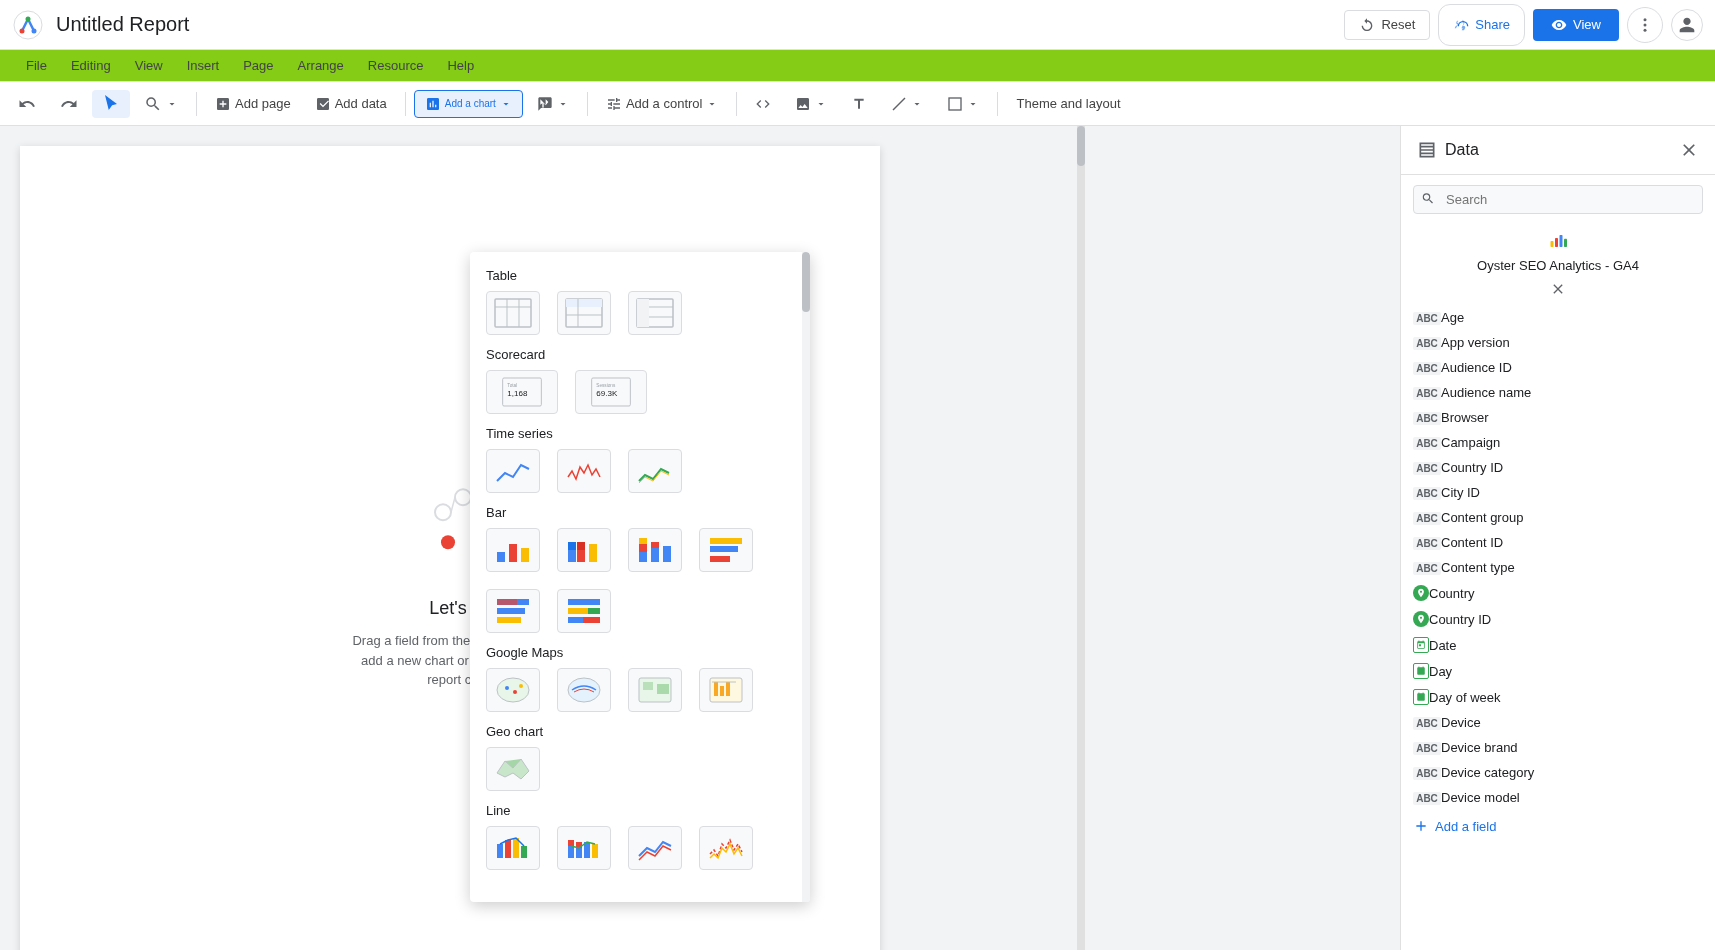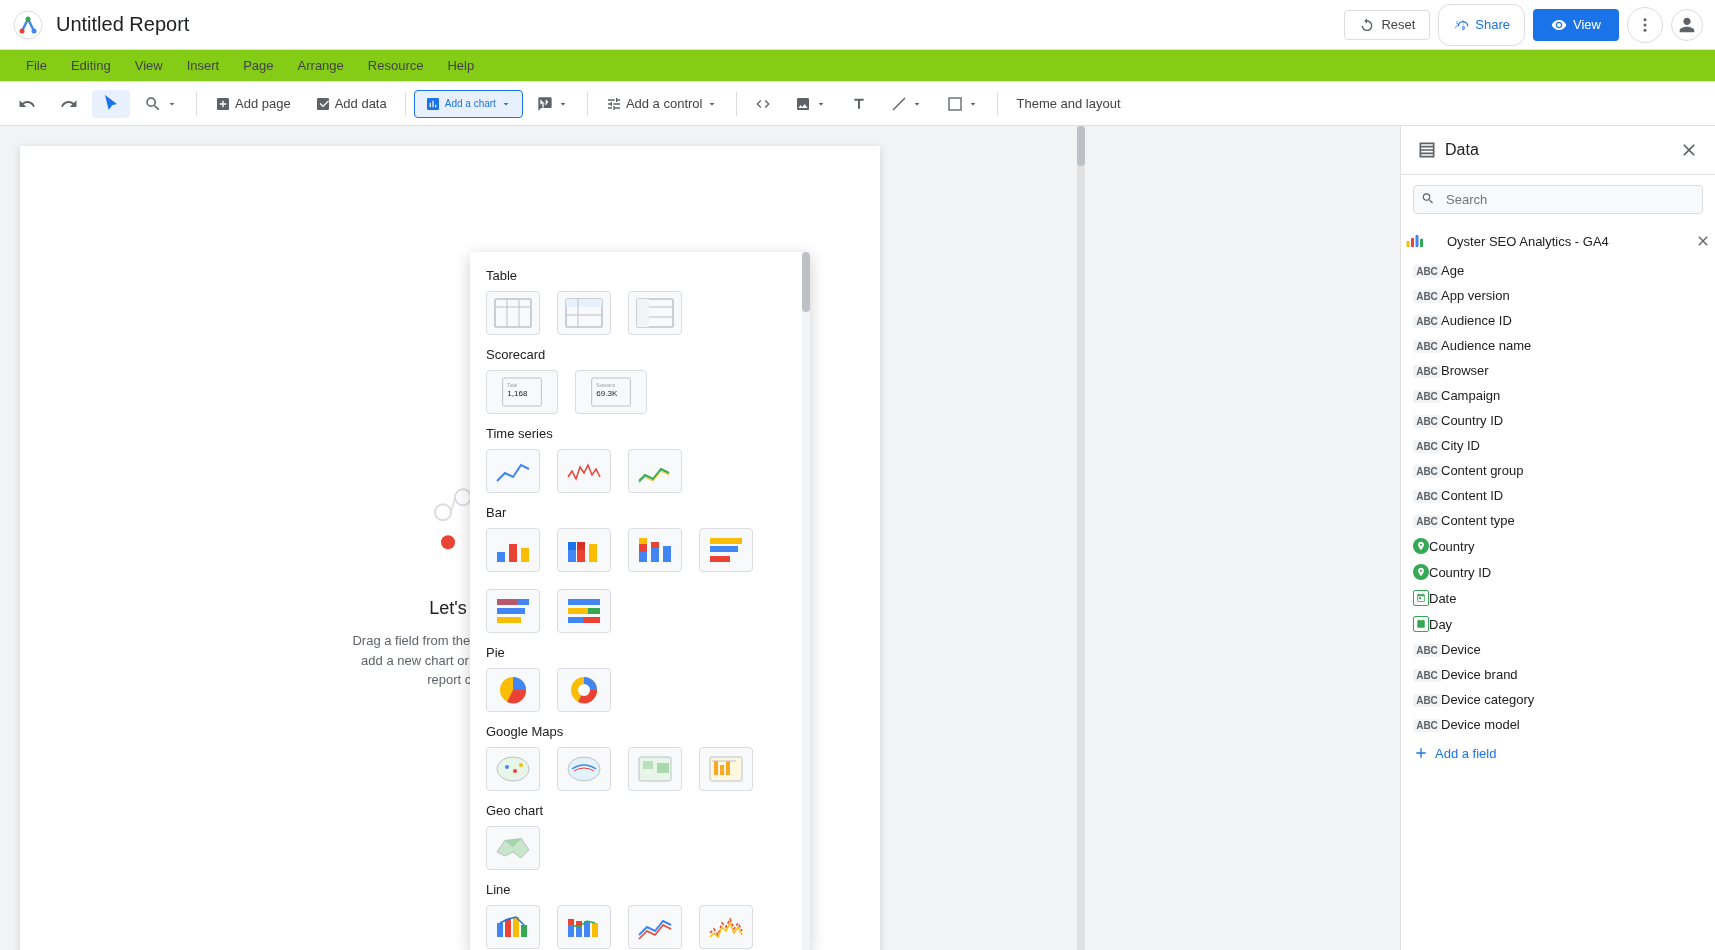--- a/index.html
+++ b/index.html
@@ -135,22 +135,22 @@
       width: 100%; padding: 6px 12px 6px 32px;
       border: 1px solid #dadce0; border-radius: 4px;
       font-size: 13px; color: #444; background: #f8f9fa;
       outline: none;
     }
     .search-icon-inner {
       position: absolute; left: 8px; top: 50%; transform: translateY(-50%);
       color: #5f6368;
     }
     .data-source-header {
-      display: flex; align-items: center; padding: 8px 4px;
-      gap: 24px; cursor: pointer;
+      display: flex; align-items: center; padding: 8px 24px;
+      gap: 8px; cursor: pointer; flex-direction: column;
     }
     .data-source-name { font-size: 13px; color: #202124; flex: 1; }
     .data-fields { overflow-y: auto; flex: 1; }
     .data-field {
       display: flex; align-items: flex-end; padding: 5px 12px;
       gap: 0; cursor: pointer;
     }
     .field-type-abc {
       font-size: 10px; font-weight: 600; color: #5f6368;
       background: #f1f3f4; border-radius: 2px; padding: 1px 3px;
@@ -499,40 +499,20 @@
                 <rect x="36" y="4" width="0" height="6" fill="#ea4335"></rect>
                 <rect x="4" y="13" width="20" height="6" fill="#fbbc04"></rect>
                 <rect x="24" y="13" width="12" height="6" fill="#34a853"></rect>
                 <rect x="4" y="22" width="15" height="6" fill="#4285f4"></rect>
                 <rect x="19" y="22" width="17" height="6" fill="#ea4335"></rect>
               </svg>
           </div>
         </div>
       </div>
 
-      <div class="chart-section">
-        <div class="chart-section-title">Pie</div>
-        <div class="chart-options">
-          <div class="chart-option">
-            <svg viewBox="0 0 40 32">
-              <circle cx="20" cy="16" r="13" fill="#fbbc04"></circle>
-              <path d="M20 16 L20 3 A13 13 0 0 1 33 16 Z" fill="#4285f4"></path>
-              <path d="M20 16 L33 16 A13 13 0 0 1 14 28 Z" fill="#ea4335"></path>
-            </svg>
-          </div>
-          <div class="chart-option">
-            <svg viewBox="0 0 40 32">
-              <circle cx="20" cy="16" r="13" fill="#fbbc04"></circle>
-              <path d="M20 16 L20 3 A13 13 0 0 1 33 16 Z" fill="#4285f4"></path>
-              <path d="M20 16 L33 16 A13 13 0 0 1 14 28 Z" fill="#ea4335"></path>
-              <circle cx="20" cy="16" r="6" fill="white"></circle>
-            </svg>
-          </div>
-        </div>
-      </div>
 
       <div class="chart-section">
         <div class="chart-section-title">Google Maps</div>
         <div class="chart-options">
           <div class="chart-option">
             <svg viewBox="0 0 40 32">
                 <ellipse cx="20" cy="16" rx="16" ry="12" fill="#e8f5e9" stroke="#bdc1c6" stroke-width="1"></ellipse>
                 <circle cx="14" cy="14" r="2" fill="#4285f4"></circle>
                 <circle cx="22" cy="18" r="2" fill="#ea4335"></circle>
                 <circle cx="28" cy="12" r="2" fill="#fbbc04"></circle>
@@ -749,20 +729,28 @@
 
       <div class="data-field">
         <span class="field-type-date">
           <svg width="10" height="10" viewBox="0 0 24 24" fill="#34a853">
               <path d="M19 3h-1V1h-2v2H8V1H6v2H5c-1.11 0-1.99.9-1.99 2L3 19c0 1.1.89 2 2 2h14c1.1 0 2-.9 2-2V5c0-1.1-.9-2-2-2z"></path>
             </svg>
         </span>
         <span class="field-name">Day</span>
       </div>
 
+      <div class="data-field">
+        <span class="field-type-date">
+          <svg width="10" height="10" viewBox="0 0 24 24" fill="#34a853">
+              <path d="M19 3h-1V1h-2v2H8V1H6v2H5c-1.11 0-1.99.9-1.99 2L3 19c0 1.1.89 2 2 2h14c1.1 0 2-.9 2-2V5c0-1.1-.9-2-2-2z"></path>
+            </svg>
+        </span>
+        <span class="field-name">Day of week</span>
+      </div>
 
       <div class="data-field">
         <span class="field-type-abc">ABC</span>
         <span class="field-name">Device</span>
       </div>
 
       <div class="data-field">
         <span class="field-type-abc">ABC</span>
         <span class="field-name">Device brand</span>
       </div>

